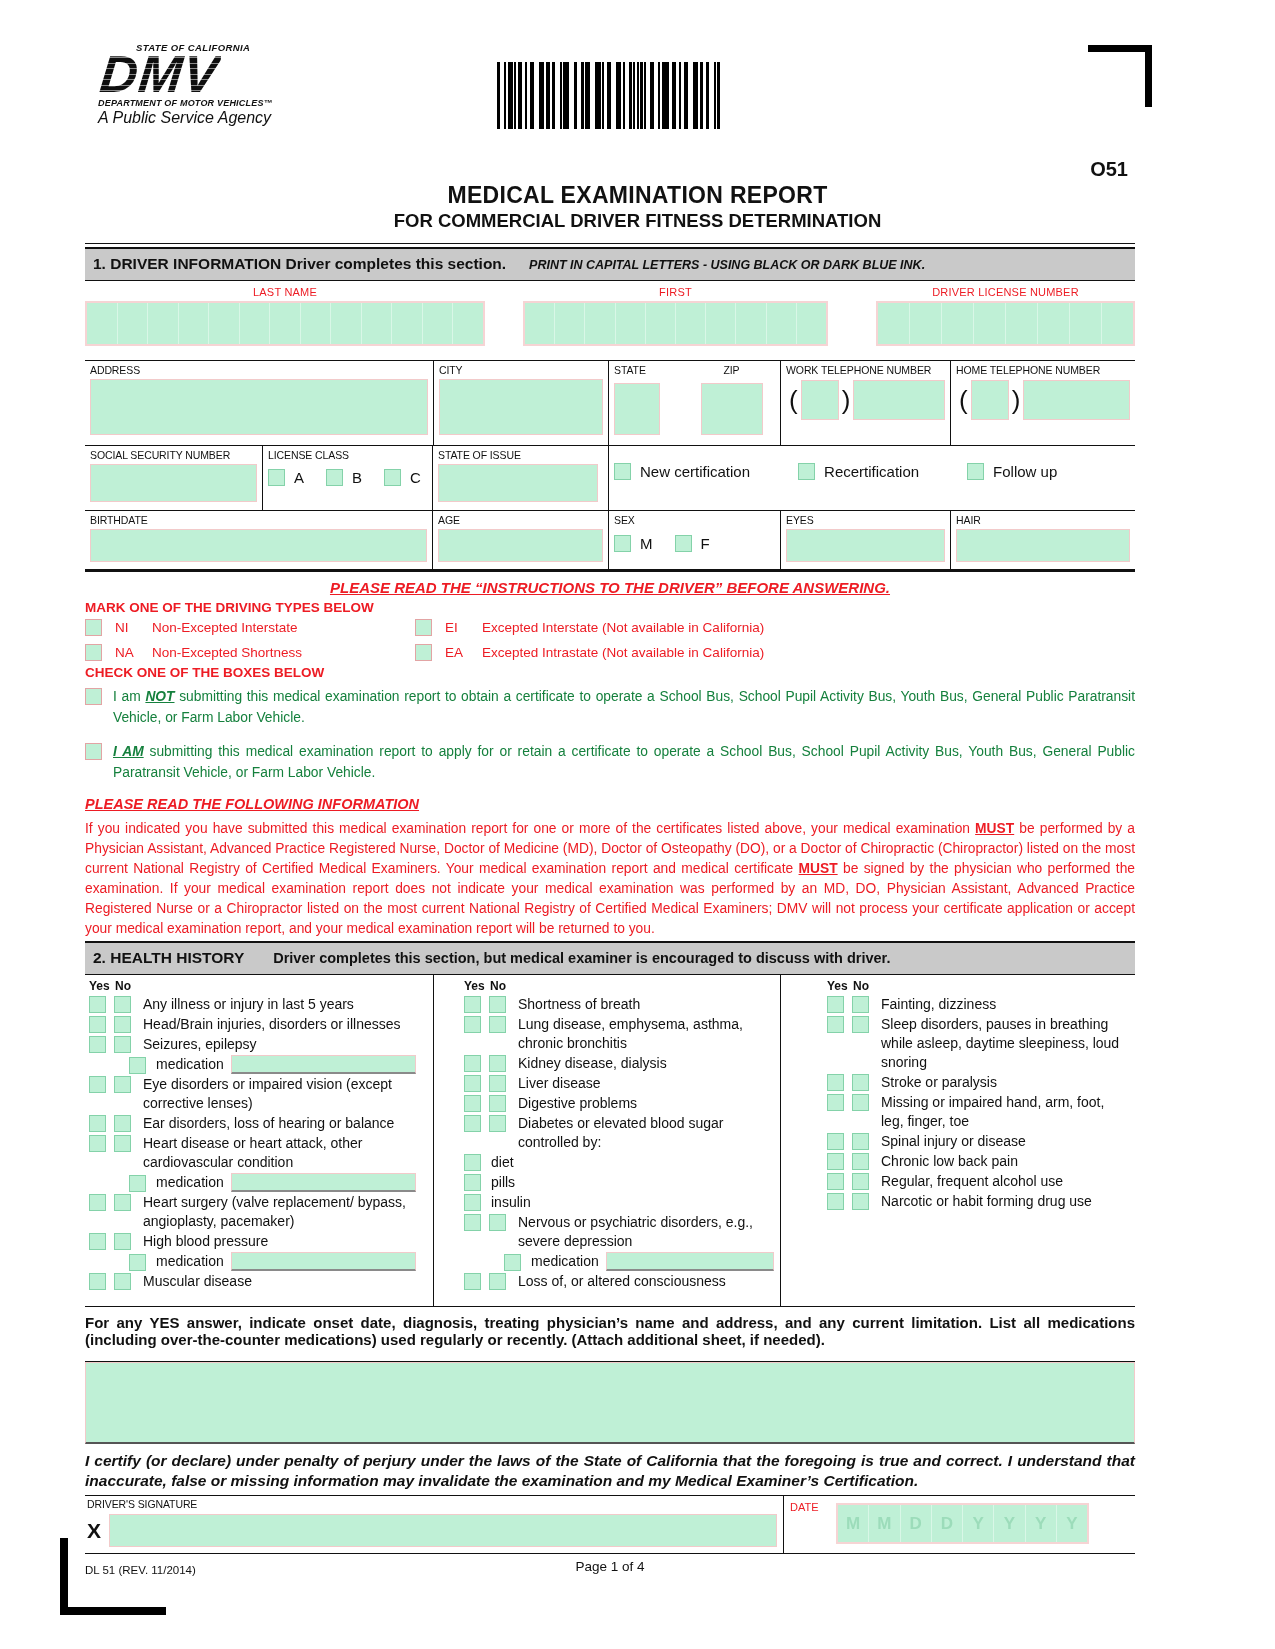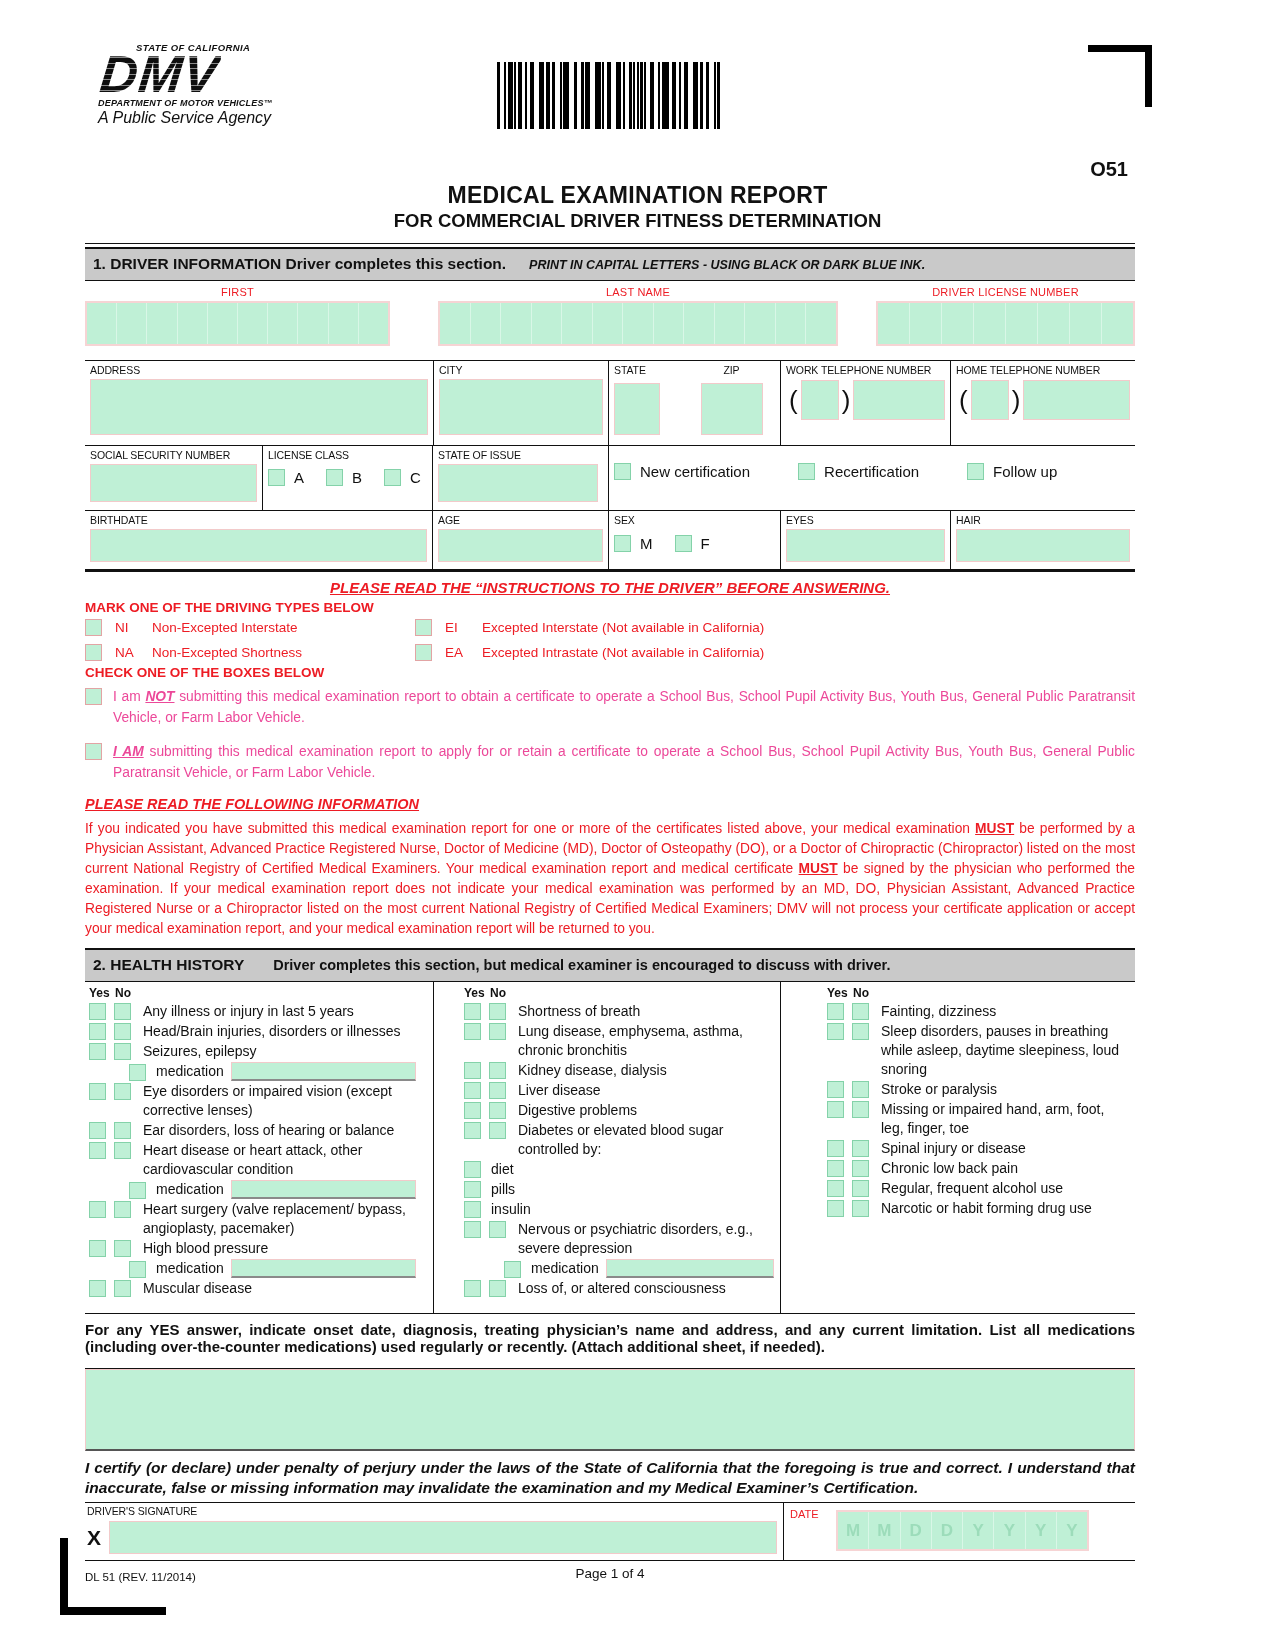--- a/index.html
+++ b/index.html
@@ -81,21 +81,21 @@
   
   .read-center { text-align:center; color:#ed1c24; font-weight:bold; font-style:italic;
                  text-decoration:underline; font-size:15px; margin:7px 0 4px; }
   .red-head { color:#ed1c24; font-weight:bold; font-size:13.5px; margin:3px 0 4px; }
   .types-grid { display:grid; grid-template-columns:330px 1fr; row-gap:8px; margin:2px 0 4px; }
   .type-item { display:flex; align-items:center; }
   .type-code { color:#ed1c24; font-size:13.5px; width:37px; margin-left:13px; }
   .type-label { color:#ed1c24; font-size:13.5px; }
   .check-para { display:flex; margin:6px 0 0; }
   .check-para .cb { margin:2px 0 0; }
-  .check-text { color:#ec4899; font-size:13.8px; line-height:21px; margin-left:11px; text-align:justify; }
+  .check-text { color:#15803d; font-size:13.8px; line-height:21px; margin-left:11px; text-align:justify; }
   .emph { font-weight:bold; font-style:italic; text-decoration:underline; }
   .info-head { color:#ed1c24; font-weight:bold; font-style:italic; text-decoration:underline;
                font-size:14.5px; margin:13px 0 7px; }
   .info-para { color:#ed1c24; font-size:13.8px; line-height:20px; text-align:justify; }
   .must { font-weight:bold; text-decoration:underline; }
 
   
   .health { display:grid; grid-template-columns:348px 347px 355px; border-bottom:1.5px solid #111; min-height:332px; }
   .hcol { padding:4px 6px 8px 4px; }
   .hcol + .hcol { border-left:1.5px solid #111; }
@@ -156,42 +156,42 @@
 <div class="main">
 
   <div class="hairline"></div>
   <div class="section-bar">
     <span class="big">1.  DRIVER INFORMATION Driver completes this section.</span>
     <span class="gap"></span>
     <span class="small">PRINT IN CAPITAL LETTERS - USING BLACK OR DARK BLUE INK.</span>
   </div>
 
   <div class="name-row">
+    <div class="name-field w-last">
+      <div class="rl">LAST NAME</div>
+      <div class="comb">
+        <span class="cell"></span>
+          <span class="cell"></span>
+          <span class="cell"></span>
+          <span class="cell"></span>
+          <span class="cell"></span>
+          <span class="cell"></span>
+          <span class="cell"></span>
+          <span class="cell"></span>
+          <span class="cell"></span>
+          <span class="cell"></span>
+          <span class="cell"></span>
+          <span class="cell"></span>
+          <span class="cell"></span>
+      </div>
+    </div>
     <div class="name-field w-first">
       <div class="rl">FIRST</div>
       <div class="comb">
         <span class="cell"></span>
-          <span class="cell"></span>
-          <span class="cell"></span>
-          <span class="cell"></span>
-          <span class="cell"></span>
-          <span class="cell"></span>
-          <span class="cell"></span>
-          <span class="cell"></span>
-          <span class="cell"></span>
-          <span class="cell"></span>
-      </div>
-    </div>
-    <div class="name-field w-last">
-      <div class="rl">LAST NAME</div>
-      <div class="comb">
-        <span class="cell"></span>
-          <span class="cell"></span>
-          <span class="cell"></span>
-          <span class="cell"></span>
           <span class="cell"></span>
           <span class="cell"></span>
           <span class="cell"></span>
           <span class="cell"></span>
           <span class="cell"></span>
           <span class="cell"></span>
           <span class="cell"></span>
           <span class="cell"></span>
           <span class="cell"></span>
       </div>
@@ -355,21 +355,21 @@
     <div class="check-text">
       <span class="emph">I AM</span><span> submitting this medical examination report to apply for or retain a certificate to operate a School Bus, School Pupil Activity Bus, Youth Bus, General Public Paratransit Vehicle, or Farm Labor Vehicle.</span>
     </div>
   </div>
 
   <div class="info-head">PLEASE READ THE FOLLOWING INFORMATION</div>
   <div class="info-para">
     <span>If you indicated you have submitted this medical examination report for one or more of the certificates listed above, your medical examination </span><span class="must">MUST</span><span> be performed by a Physician Assistant, Advanced Practice Registered Nurse, Doctor of Medicine (MD), Doctor of Osteopathy (DO), or a Doctor of Chiropractic (Chiropractor) listed on the most current National Registry of Certified Medical Examiners. Your medical examination report and medical certificate </span><span class="must">MUST</span><span> be signed by the physician who performed the examination. If your medical examination report does not indicate your medical examination was performed by an MD, DO, Physician Assistant, Advanced Practice Registered Nurse or a Chiropractor listed on the most current National Registry of Certified Medical Examiners; DMV will not process your certificate application or accept your medical examination report, and your medical examination report will be returned to you.</span>
   </div>
 
-  <div class="section-bar" style="margin-top:9px">
+  <div class="section-bar" style="margin-top:2px">
     <span class="big">2.  HEALTH HISTORY</span>
     <span class="gap" style="width:20px"></span>
     <span class="big" style="font-size:14.5px">Driver completes this section, but medical examiner is encouraged to discuss with driver.</span>
   </div>
 
   <div class="health">
 
     <div class="hcol c1">
       <div class="ynhead">
         <span>Yes</span>

